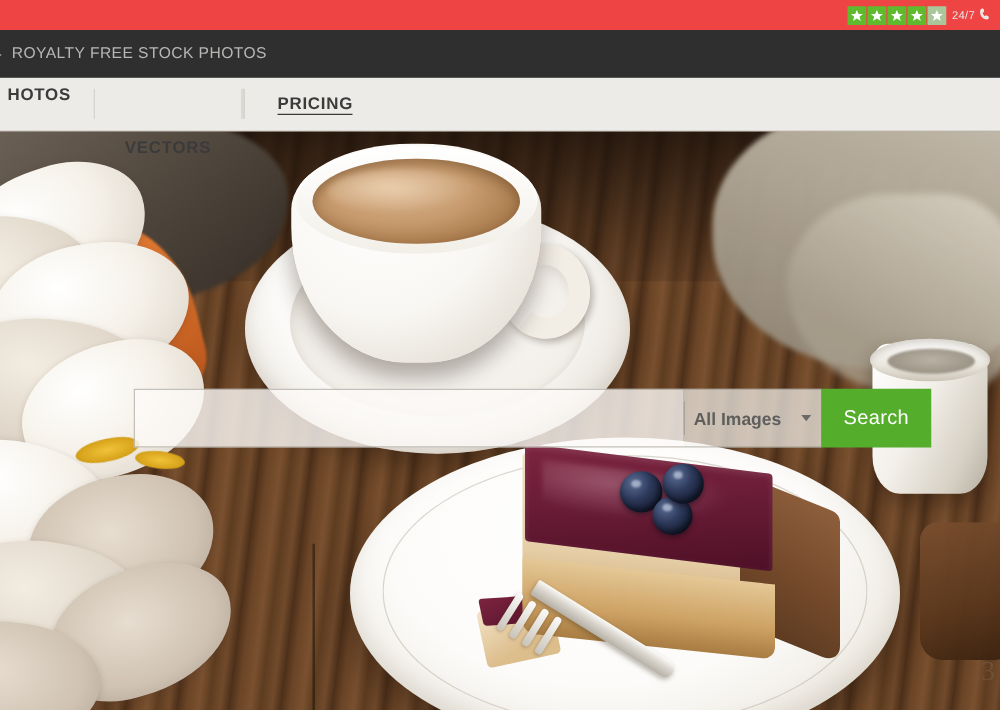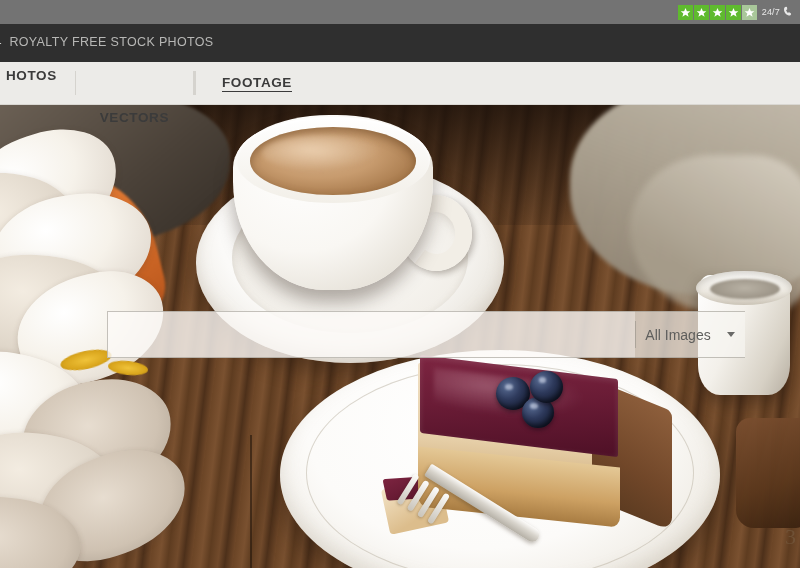--- a/index.html
+++ b/index.html
@@ -18,21 +18,21 @@
     height: 568px;
     overflow: hidden;
   }
 
   
   .topbar {
     position: absolute;
     top: 0; left: 0;
     width: 800px;
     height: 24px;
-    background: #737373;
+    background: #ef4444;
     z-index: 40;
   }
   .topbar-right {
     position: absolute;
     top: 0; right: 4px;
     height: 24px;
     display: flex;
     align-items: center;
     gap: 5px;
   }
@@ -468,20 +468,21 @@
     flex: 0 0 110px;
     background: rgba(247,245,241,.70);
     border: 1px solid rgba(150,145,136,.55);
     border-left: none;
     border-right: none;
     display: flex;
     align-items: center;
     justify-content: center;
     gap: 16px;
     cursor: pointer;
+    font-weight: bold;
   }
   .search-type::before {
     content: "";
     position: absolute;
     left: 0; top: 9px; bottom: 9px;
     width: 1px;
     background: rgba(150,145,136,.6);
   }
   .search-type .st-label {
     color: #5e5e5c;
@@ -581,35 +582,36 @@
   </div>
 
   <div class="searchbar">
     <div class="search-input-wrap">
       <input class="search-input" type="text" value="" placeholder="" style="">
     </div>
     <div class="search-type">
       <span class="st-label">All Images</span>
       <span class="caret"></span>
     </div>
+    <button class="search-btn">Search</button>
   </div>
 
   <div class="navbar">
     <div class="nav-item" style="padding:0 18px 16px 6px;">
       <span class="lbl">HOTOS</span>
     </div>
     <div class="nav-sep"></div>
     <div class="nav-item" style="padding:0 24px;margin-top:34px;">
       <span class="lbl">VECTORS</span>
     </div>
     <div class="nav-sep"></div>
     <div class="nav-sep"></div>
     <div class="nav-sep"></div>
     <div class="nav-item underlined" style="padding:0 26px;">
-      <span class="lbl">FOOTAGE</span>
+      <span class="lbl">PRICING</span>
     </div>
   </div>
 
   <div class="graystrip">
     <div class="tagline">
       <span class="count">,074</span>&nbsp;&nbsp;<span>ROYALTY FREE STOCK PHOTOS</span>
     </div>
   </div>
 
   <div class="topbar">

